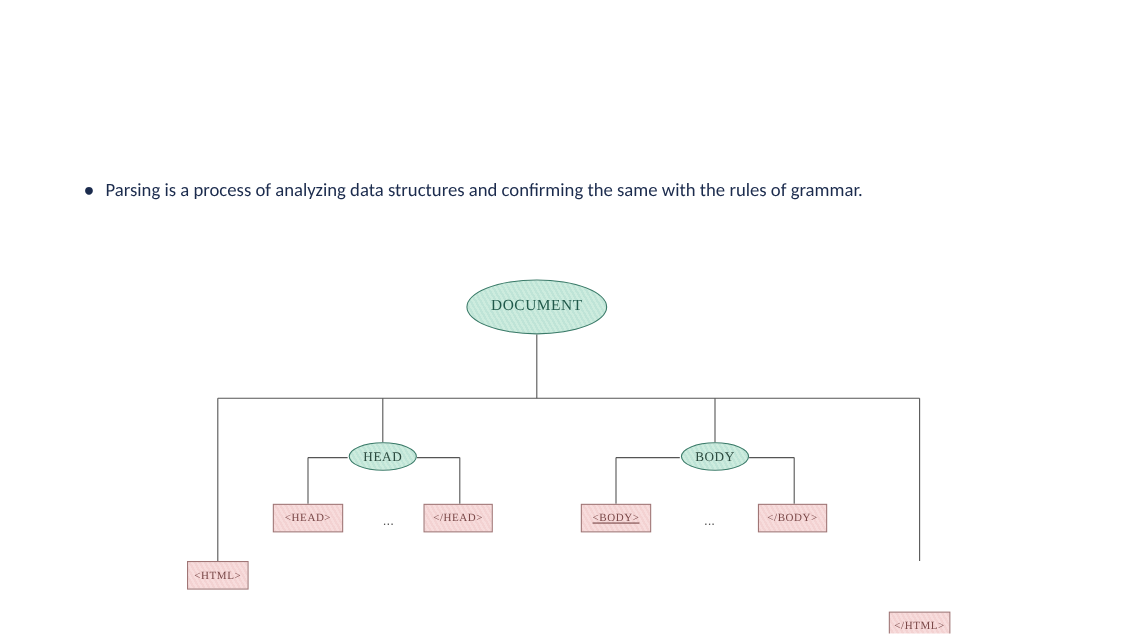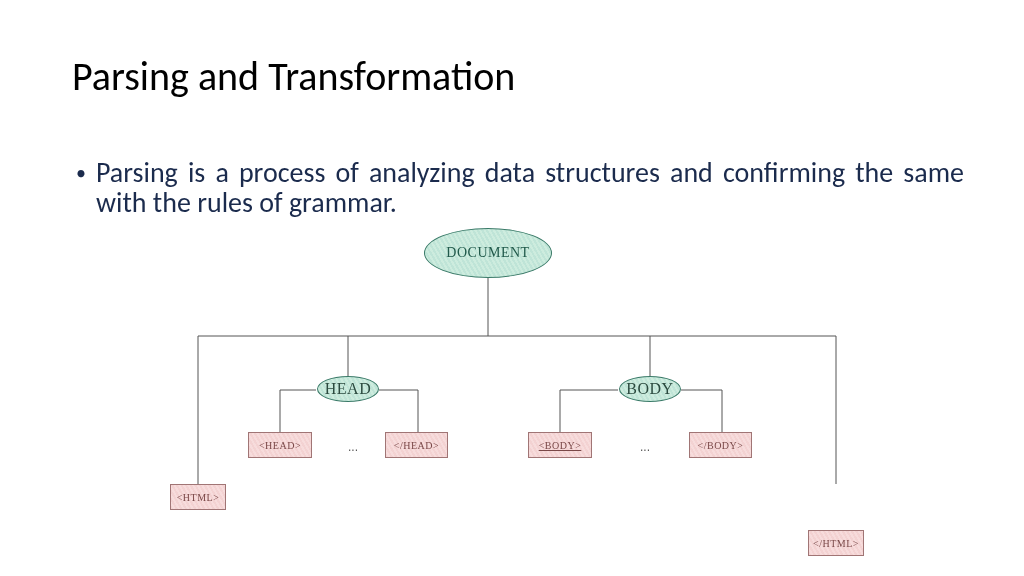--- a/index.html
+++ b/index.html
@@ -34,31 +34,31 @@
     align-items: flex-start;
     color: #1b2b4d;
   }
   .bullet-dot {
     font-size: 20px;
     line-height: 30px;
     margin-right: 10px;
     color: #1b2b4d;
   }
   .bullet-text {
-    font-size: 28px;
+    font-size: 17px;
     line-height: 30px;
     color: #1b2b4d;
     text-align: justify;
     flex: 1;
   }
   
   .diagram {
     position: absolute;
     left: 150px;
-    top: 222px;
+    top: 248px;
     width: 740px;
     height: 310px;
   }
   .node {
     position: absolute;
     display: flex;
     align-items: center;
     justify-content: center;
     font-size: 13px;
     color: #2b4a3f;
@@ -73,21 +73,21 @@
   }
   .ellipse.big {
     width: 128px;
     height: 50px;
     font-size: 14px;
     color: #20594a;
   }
   .ellipse.small {
     width: 62px;
     height: 26px;
-    font-size: 16px;
+    font-size: 12px;
   }
   .tag {
     border: 1.5px solid #a07575;
     background: repeating-linear-gradient(60deg,#f3d2d2 0,#f3d2d2 2px,#f7dcdc 2px,#f7dcdc 4px);
     width: 64px;
     height: 26px;
     font-size: 10px;
     color: #7a4848;
   }
   .tag.wide { width: 63px; }
@@ -107,21 +107,20 @@
   svg.wires line {
     stroke: #555;
     stroke-width: 1;
   }
 </style>
 </head>
 <body>
 
 <div class="slide">
 
-  <div class="title">Parsing and Transformation</div>
 
   <div class="bullet-row">
     <div class="bullet-dot">•</div>
     <div class="bullet-text">Parsing is a process of analyzing data structures and confirming the same with the rules of grammar.</div>
   </div>
 
   <div class="diagram">
 
     <svg class="wires" viewBox="0 0 740 310">
 

